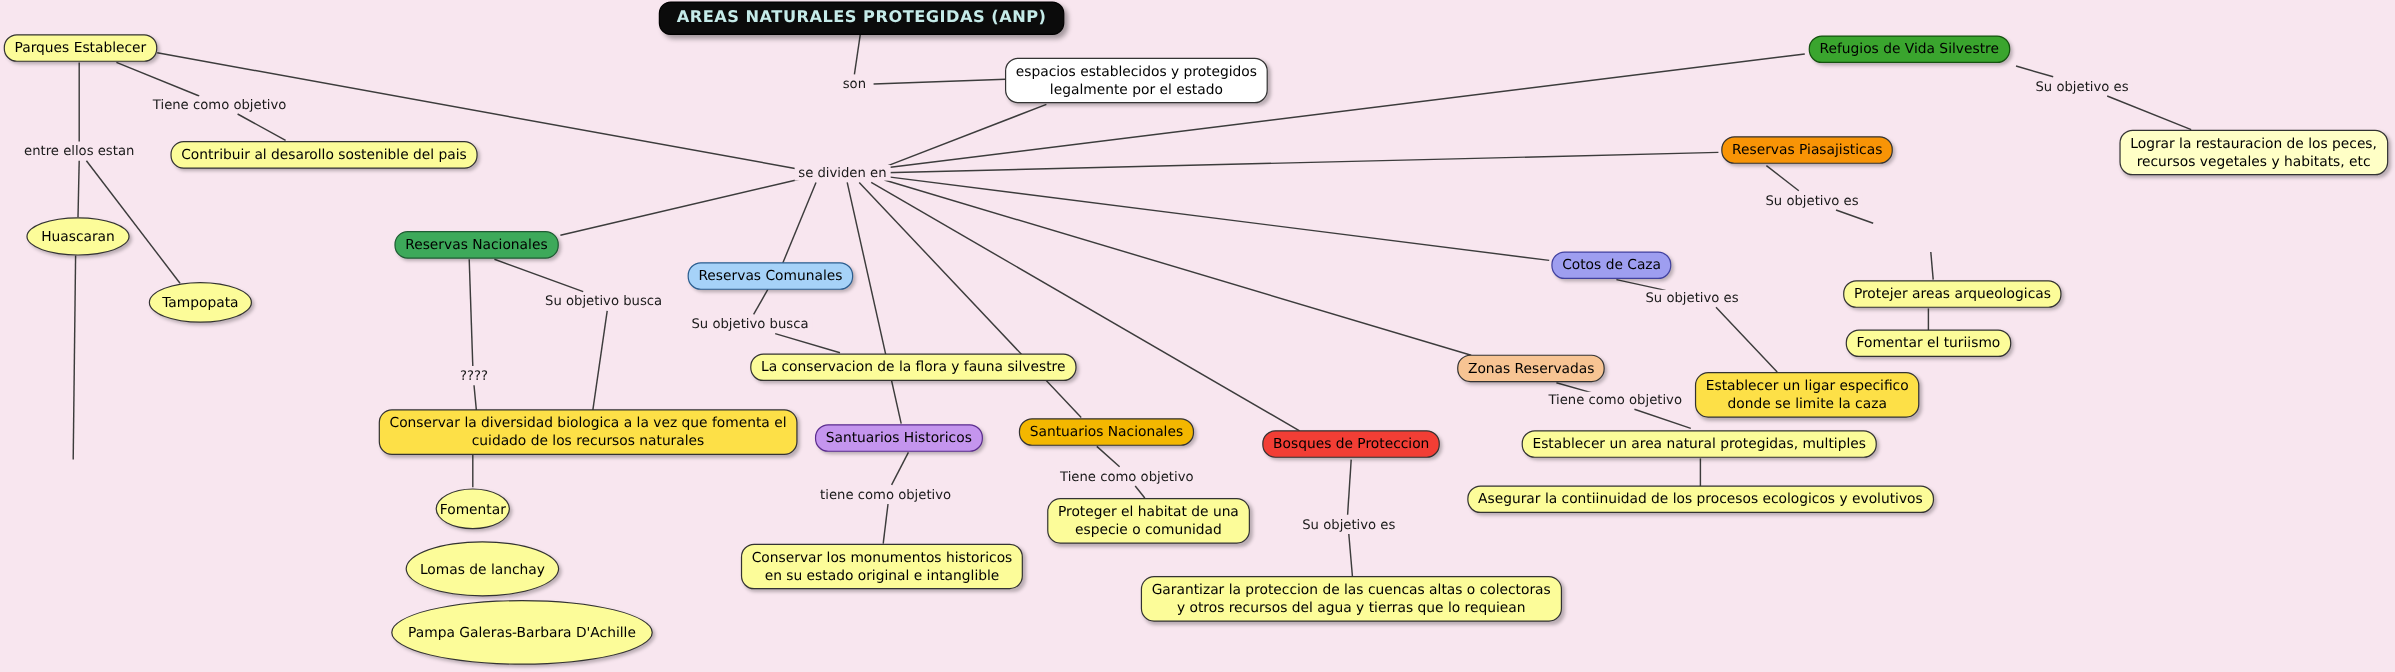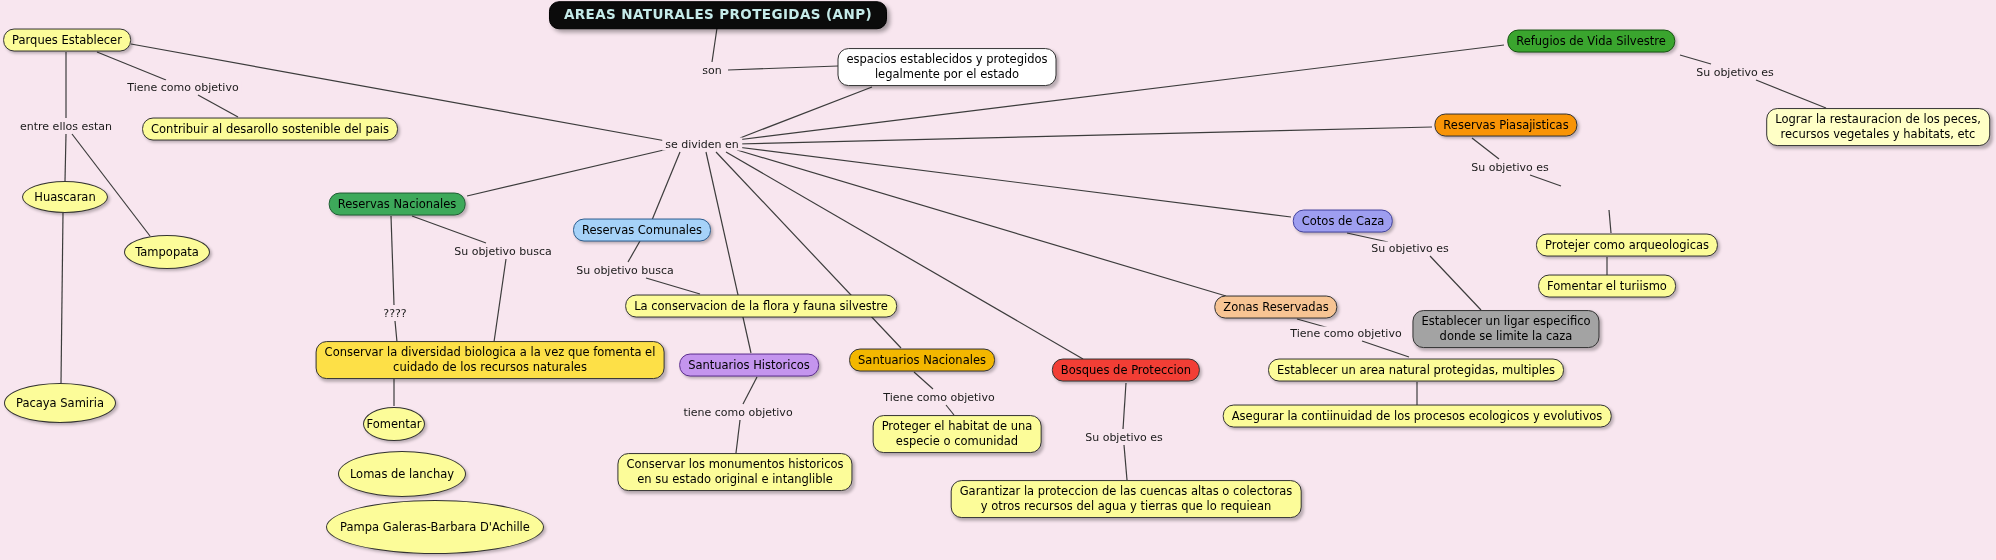--- a/index.html
+++ b/index.html
@@ -92,43 +92,42 @@
     <div class="link-label" style="left: 1410px; top: 248px; color: rgb(26, 26, 26); background: rgb(248, 230, 239);">Su objetivo es</div>
     <div class="link-label" style="left: 1510px; top: 167px; color: rgb(26, 26, 26); background: rgb(248, 230, 239);">Su objetivo es</div>
     <div class="link-label" style="left: 1735px; top: 72px; color: rgb(26, 26, 26); background: rgb(248, 230, 239);">Su objetivo es</div>
     <div class="node title" style="left: 718px; top: 15px; background: rgb(11, 11, 11); border-color: rgb(0, 0, 0); color: rgb(197, 235, 233);">AREAS NATURALES PROTEGIDAS (ANP)</div>
     <div class="node" style="left: 947px; top: 67px; background: rgb(255, 255, 255); border-color: rgb(51, 51, 51);">espacios establecidos y protegidos
 legalmente por el estado</div>
     <div class="node" style="left: 67px; top: 40px; background: rgb(252, 252, 153); border-color: rgb(51, 51, 51);">Parques Establecer</div>
     <div class="node" style="left: 270px; top: 129px; background: rgb(252, 252, 153); border-color: rgb(51, 51, 51);">Contribuir al desarollo sostenible del pais</div>
     <div class="node ellipse" style="left: 65px; top: 197px; width: 86px; height: 32px; background: rgb(252, 252, 153); border-color: rgb(51, 51, 51);">Huascaran</div>
     <div class="node ellipse" style="left: 167px; top: 252px; width: 86px; height: 34px; background: rgb(252, 252, 153); border-color: rgb(51, 51, 51);">Tampopata</div>
-    <div class="node ellipse" style="left: 60px; top: 403px; width: 112px; height: 40px; background: rgb(252, 252, 153); border-color: rgb(51, 51, 51);">Pacaya Samiria</div>
     <div class="node" style="left: 397px; top: 204px; background: rgb(61, 169, 90); border-color: rgb(30, 92, 51);">Reservas Nacionales</div>
     <div class="node" style="left: 642px; top: 230px; background: rgb(166, 210, 248); border-color: rgb(43, 93, 143);">Reservas Comunales</div>
     <div class="node" style="left: 490px; top: 360px; background: #fde047; border-color: rgb(51, 51, 51);">Conservar la diversidad biologica a la vez que fomenta el
 cuidado de los recursos naturales</div>
     <div class="node" style="left: 761px; top: 306px; background: rgb(252, 252, 153); border-color: rgb(51, 51, 51);">La conservacion de la flora y fauna silvestre</div>
     <div class="node" style="left: 749px; top: 365px; background: rgb(196, 149, 238); border-color: rgb(91, 45, 142);">Santuarios Historicos</div>
     <div class="node" style="left: 735px; top: 472px; background: rgb(252, 252, 153); border-color: rgb(51, 51, 51);">Conservar los monumentos historicos
 en su estado original e intanglible</div>
     <div class="node ellipse" style="left: 394px; top: 424px; width: 62px; height: 34px; background: rgb(252, 252, 153); border-color: rgb(51, 51, 51);">Fomentar</div>
     <div class="node ellipse" style="left: 402px; top: 474px; width: 128px; height: 46px; background: rgb(252, 252, 153); border-color: rgb(51, 51, 51);">Lomas de lanchay</div>
     <div class="node ellipse" style="left: 435px; top: 527px; width: 218px; height: 54px; background: rgb(252, 252, 153); border-color: rgb(51, 51, 51);">Pampa Galeras-Barbara D'Achille</div>
     <div class="node" style="left: 922px; top: 360px; background: rgb(243, 183, 0); border-color: rgb(51, 51, 51); text-align: center;">Santuarios Nacionales</div>
     <div class="node" style="left: 957px; top: 434px; background: rgb(252, 252, 153); border-color: rgb(51, 51, 51);">Proteger el habitat de una
 especie o comunidad</div>
     <div class="node" style="left: 1126px; top: 370px; background: rgb(242, 62, 53); border-color: rgb(51, 51, 51);">Bosques de Proteccion</div>
     <div class="node" style="left: 1126px; top: 499px; background: rgb(252, 252, 153); border-color: rgb(51, 51, 51);">Garantizar la proteccion de las cuencas altas o colectoras
 y otros recursos del agua y tierras que lo requiean</div>
     <div class="node" style="left: 1276px; top: 307px; background: rgb(247, 196, 147); border-color: rgb(51, 51, 51);">Zonas Reservadas</div>
     <div class="node" style="left: 1404px; top: 370px; background: rgb(252, 252, 153); border-color: rgb(51, 51, 51); margin-left: 12px;">Establecer un area natural protegidas, multiples</div>
     <div class="node" style="left: 1417px; top: 416px; background: rgb(252, 252, 153); border-color: rgb(51, 51, 51);">Asegurar la contiinuidad de los procesos ecologicos y evolutivos</div>
-    <div class="node" style="left: 1506px; top: 329px; background: #a3a3a3; border-color: rgb(51, 51, 51);">Establecer un ligar especifico
+    <div class="node" style="left: 1506px; top: 329px; background: #fde047; border-color: rgb(51, 51, 51);">Establecer un ligar especifico
 donde se limite la caza</div>
     <div class="node" style="left: 1343px; top: 221px; background: rgb(158, 158, 240); border-color: rgb(65, 65, 159);">Cotos de Caza</div>
-    <div class="node" style="left: 1627px; top: 245px; background: rgb(252, 252, 153); border-color: rgb(51, 51, 51);">Protejer como arqueologicas</div>
+    <div class="node" style="left: 1627px; top: 245px; background: rgb(252, 252, 153); border-color: rgb(51, 51, 51);">Protejer areas arqueologicas</div>
     <div class="node" style="left: 1607px; top: 286px; background: rgb(252, 252, 153); border-color: rgb(51, 51, 51);">Fomentar el turiismo</div>
     <div class="node" style="left: 1506px; top: 125px; background: rgb(248, 148, 6); border-color: rgb(51, 51, 51);">Reservas Piasajisticas</div>
     <div class="node" style="left: 1591px; top: 41px; background: rgb(58, 165, 46); border-color: rgb(20, 82, 15);">Refugios de Vida Silvestre</div>
     <div class="node" style="left: 1878px; top: 127px; background: rgb(255, 255, 198); border-color: rgb(51, 51, 51);">Lograr la restauracion de los peces,
 recursos vegetales y habitats, etc</div>
   </div>
 
 </body></html>

